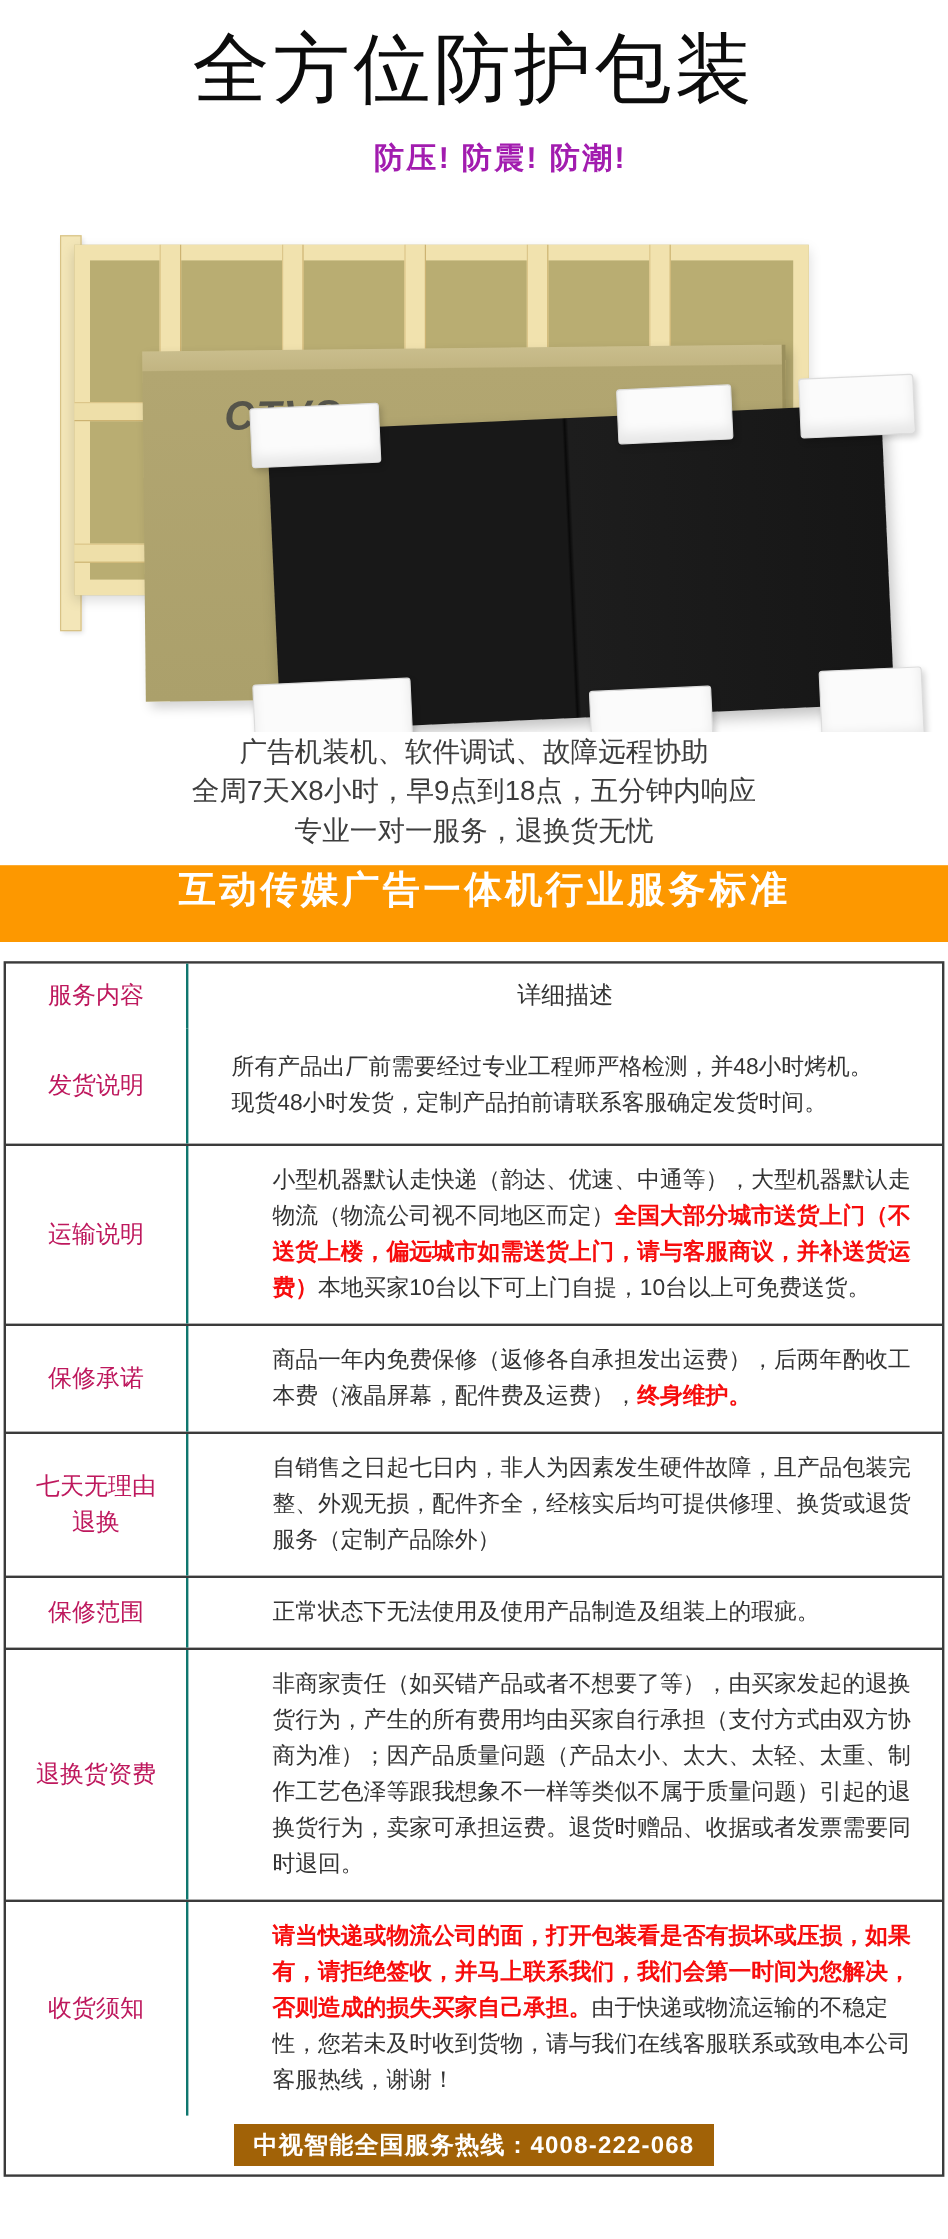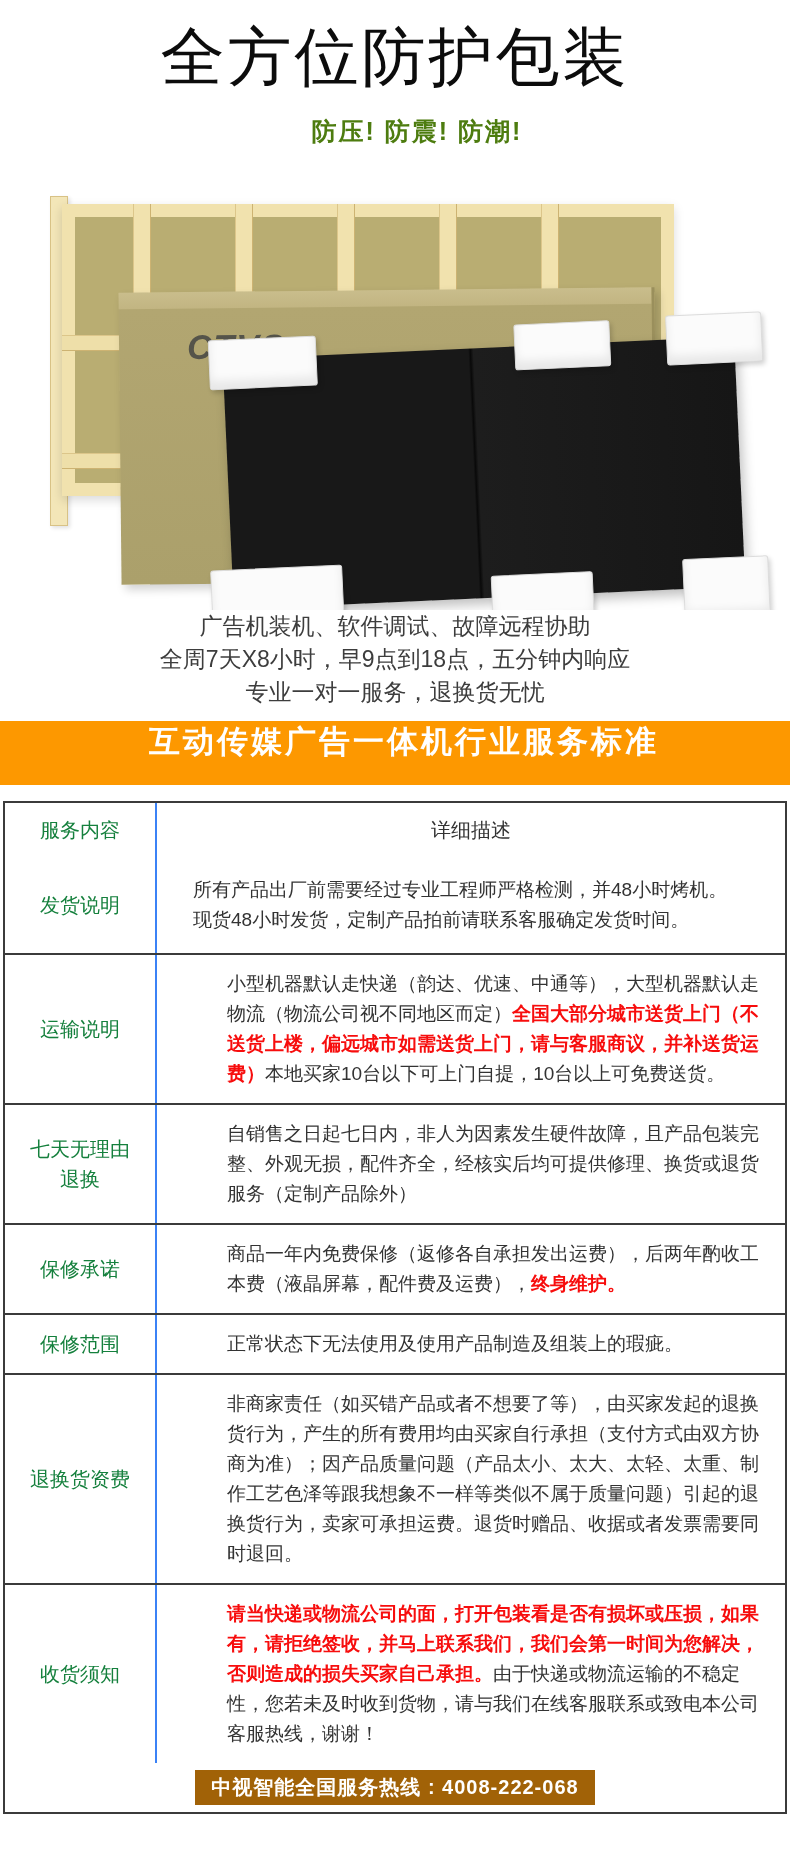--- a/index.html
+++ b/index.html
@@ -11,21 +11,21 @@
   }
   .page { width:790px; position:relative; }
 
   
   .title {
     padding-top:14px; text-align:center;
     font-size:64px; font-weight:normal; color:#0c0c0c; letter-spacing:3px;
   }
   .subtitle {
     margin-top:14px; text-align:center;
-    font-size:25px; font-weight:bold; color:#4d7c0f; letter-spacing:2px;padding-left:44px;
+    font-size:25px; font-weight:bold; color:#a21caf; letter-spacing:2px;padding-left:44px;
   }
 
   
   .hero { position:relative; height:420px; margin-top:42px; overflow:hidden; }
   .crate {
     position:absolute; left:62px; top:14px; width:612px; height:292px;
     background:#b9ad72; border:13px solid #f1e2ae;
     box-shadow:0 4px 10px rgba(0,0,0,.15);
   }
   .crate-post {
@@ -78,23 +78,23 @@
   .banner span { color:#fff; font-size:31px; font-weight:bold; letter-spacing:3px; }
 
   
   .svc-table {
     margin:16px 3px 0 3px;
     border:2px solid #3b3b3b;
   }
   .t-row { display:flex; border-top:2px solid #3b3b3b; }
   .t-row:first-child { border-top:none; }
   .t-label {
-    width:152px; flex:0 0 152px; border-right:2px solid #3b82f6;
+    width:152px; flex:0 0 152px; border-right:2px solid #0f766e;
     display:flex; align-items:center; justify-content:center;
-    text-align:center; font-size:20px; color:#15803d; padding:10px 16px; line-height:30px;
+    text-align:center; font-size:20px; color:#be185d; padding:10px 16px; line-height:30px;
   }
   .t-content {
     flex:1; padding:14px 26px 14px 70px;
     font-size:19px; line-height:30px;
     display:flex; flex-direction:column; justify-content:center;
   }
   .t-content .seg-wrap { white-space:pre-line; }
   .t-row.header .t-label, .t-row.header .t-content { font-size:20px; }
   .t-row.header .t-content { align-items:center; padding:12px 10px; }
   .seg-black { color:#333; }
@@ -161,29 +161,29 @@
 现货48小时发货，定制产品拍前请联系客服确定发货时间。</span></div>
           </div>
         </div>
         <div class="t-row">
           <div class="t-label">运输说明</div>
           <div class="t-content" style="min-height: 128px;">
             <div class="seg-wrap"><span class="seg-black">小型机器默认走快递（韵达、优速、中通等），大型机器默认走物流（物流公司视不同地区而定）</span><span class="seg-red">全国大部分城市送货上门（不送货上楼，偏远城市如需送货上门，请与客服商议，并补送货运费）</span><span class="seg-black">本地买家10台以下可上门自提，10台以上可免费送货。</span></div>
           </div>
         </div>
         <div class="t-row">
+          <div class="t-label">保修承诺</div>
+          <div class="t-content" style="min-height: 72px;">
+            <div class="seg-wrap"><span class="seg-black">商品一年内免费保修（返修各自承担发出运费），后两年酌收工本费（液晶屏幕，配件费及运费），</span><span class="seg-red">终身维护。</span></div>
+          </div>
+        </div>
+        <div class="t-row">
           <div class="t-label">七天无理由退换</div>
           <div class="t-content" style="min-height: 112px;">
             <div class="seg-wrap"><span class="seg-black">自销售之日起七日内，非人为因素发生硬件故障，且产品包装完整、外观无损，配件齐全，经核实后均可提供修理、换货或退货服务（定制产品除外）</span></div>
-          </div>
-        </div>
-        <div class="t-row">
-          <div class="t-label">保修承诺</div>
-          <div class="t-content" style="min-height: 72px;">
-            <div class="seg-wrap"><span class="seg-black">商品一年内免费保修（返修各自承担发出运费），后两年酌收工本费（液晶屏幕，配件费及运费），</span><span class="seg-red">终身维护。</span></div>
           </div>
         </div>
         <div class="t-row">
           <div class="t-label">保修范围</div>
           <div class="t-content" style="min-height: 48px;">
             <div class="seg-wrap"><span class="seg-black">正常状态下无法使用及使用产品制造及组装上的瑕疵。</span></div>
           </div>
         </div>
         <div class="t-row">
           <div class="t-label">退换货资费</div>

